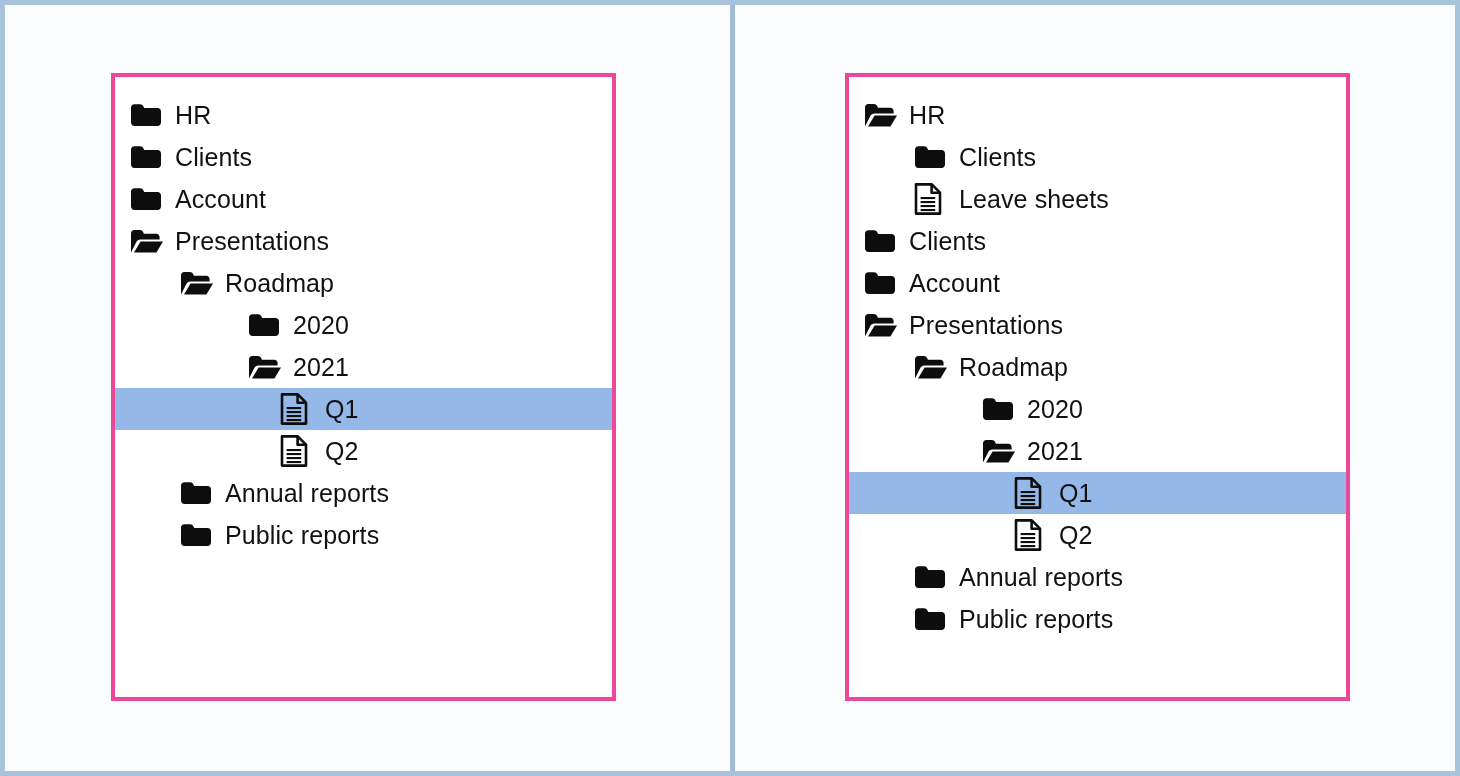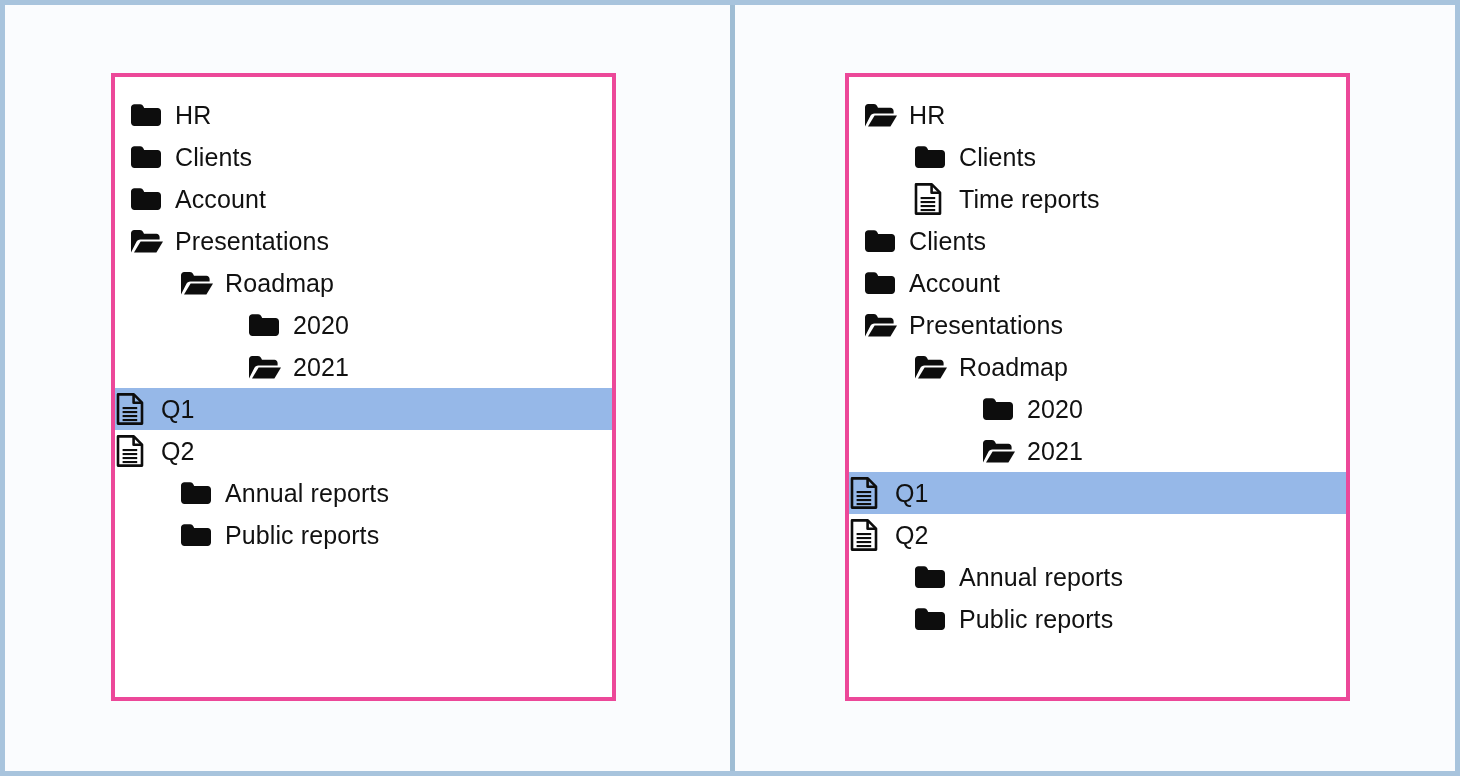--- a/index.html
+++ b/index.html
@@ -71,21 +71,21 @@
     font-size: 25px;
     color: #111111;
     letter-spacing: 0.1px;
     white-space: nowrap;
     line-height: 1;
     padding-left: 8px;
   }
   .ind0 { padding-left: 14px; }
   .ind1 { padding-left: 64px; }
   .ind2 { padding-left: 114px; margin-left: 18px; }
-  .ind3 { }
+  .ind3 { padding-left: 164px; }
 </style>
 </head>
 <body>
 
 <div class="stage">
 
   <div class="divider"></div>
 
   <div class="panel" id="panel-left">
     <div class="tree" id="tree-left">
@@ -243,21 +243,21 @@
             <span class="icon">
               <svg width="30" height="34" viewBox="0 0 30 34" aria-hidden="true">
                 <path d="M3 2.4 L18.8 2.4 L27.0 10.6 L27.0 31.6 L3 31.6 Z" fill="none" stroke="#0d0d0d" stroke-width="2.6" stroke-linejoin="round"></path>
                 <path d="M18.6 2.8 L18.6 10.8 L26.6 10.8" fill="none" stroke="#0d0d0d" stroke-width="2.6" stroke-linejoin="round"></path>
                 <rect x="7.6" y="15.0" width="14.6" height="2.1" fill="#0d0d0d"></rect>
                 <rect x="7.6" y="19.0" width="14.6" height="2.1" fill="#0d0d0d"></rect>
                 <rect x="7.6" y="23.0" width="14.6" height="2.1" fill="#0d0d0d"></rect>
                 <rect x="7.6" y="27.0" width="14.6" height="2.1" fill="#0d0d0d"></rect>
               </svg>
             </span>
-            <span class="label">Time reports</span>
+            <span class="label">Leave sheets</span>
           </div>
         </div>
         <div class="row">
           <div class="row-inner ind0">
             <span class="icon">
               <svg width="34" height="28" viewBox="0 0 34 28" aria-hidden="true">
                 <path d="M2 6.5 C2 4.6 3.5 3.2 5.4 3.2 L11.2 3.2 C12.6 3.2 13.7 4.0 14.3 5.2 L15.2 7.0 L28.6 7.0 C30.5 7.0 32 8.5 32 10.4 L32 21.6 C32 23.5 30.5 25 28.6 25 L5.4 25 C3.5 25 2 23.5 2 21.6 Z" fill="#0d0d0d"></path>
               </svg>
             </span>
             <span class="label">Clients</span>

